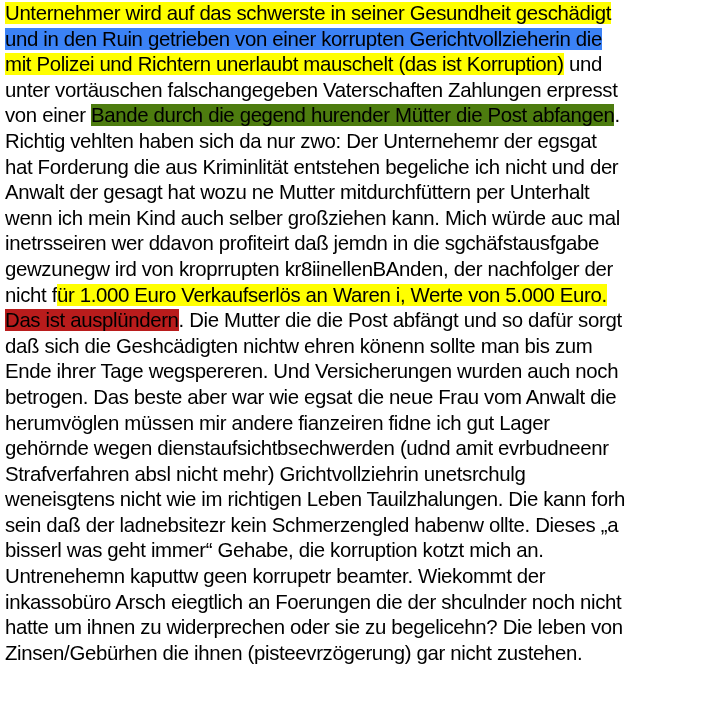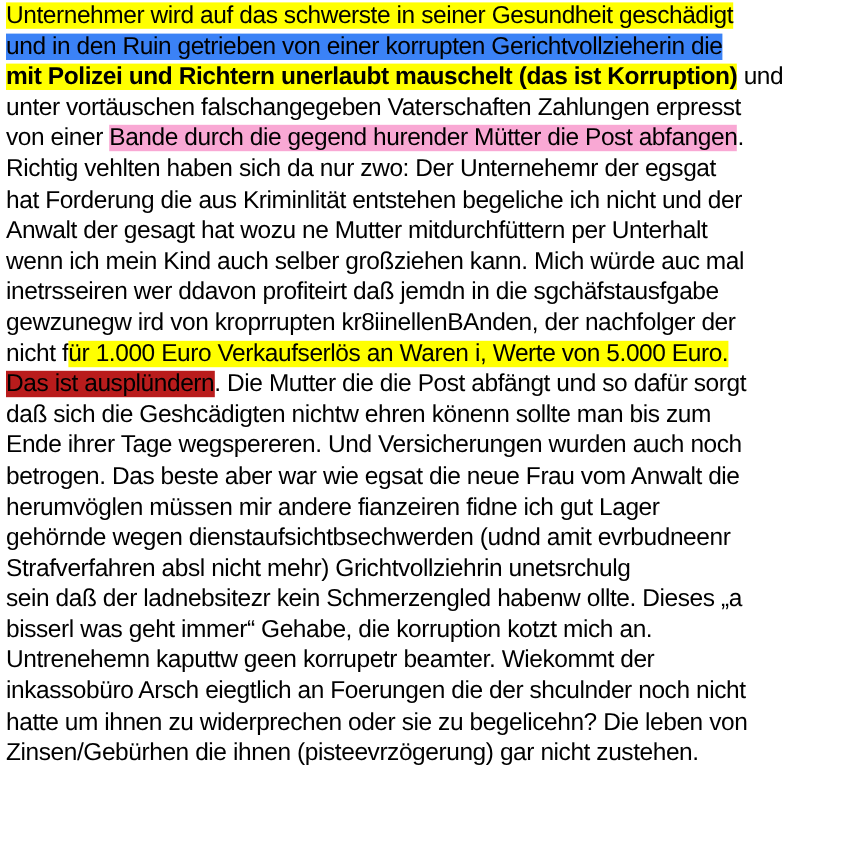--- a/index.html
+++ b/index.html
@@ -34,37 +34,38 @@
     background-color: #ffff00;
   }
 </style>
 </head>
 <body>
 
 <div class="page">
   <div id="text-body">
       <div class="line"><span class="seg hl" style="background-color: rgb(255, 255, 0);">Unternehmer wird auf das schwerste in seiner Gesundheit geschädigt</span></div>
       <div class="line"><span class="seg hl" style="background-color: #3b82f6;">und in den Ruin getrieben von einer korrupten Gerichtvollzieherin die</span></div>
-      <div class="line"><span class="seg hl" style="background-color: rgb(255, 255, 0); font-weight: bold;">mit Polizei und Richtern unerlaubt mauschelt (das ist Korruption)</span><span class="seg"> und</span></div>
+      <div class="line"><span class="seg hl" style="background-color: rgb(255, 255, 0);">mit Polizei und Richtern unerlaubt mauschelt (das ist Korruption)</span><span class="seg"> und</span></div>
       <div class="line"><span class="seg">unter vortäuschen falschangegeben Vaterschaften Zahlungen erpresst</span></div>
-      <div class="line"><span class="seg">von einer </span><span class="seg hl" style="background-color: #f9a8d4;">Bande durch die gegend hurender Mütter die Post abfangen</span><span class="seg">.</span></div>
+      <div class="line"><span class="seg">von einer </span><span class="seg hl" style="background-color: #4d7c0f;">Bande durch die gegend hurender Mütter die Post abfangen</span><span class="seg">.</span></div>
       <div class="line"><span class="seg">Richtig vehlten haben sich da nur zwo: Der Unternehemr der egsgat</span></div>
       <div class="line"><span class="seg">hat Forderung die aus Kriminlität entstehen begeliche ich nicht und der</span></div>
       <div class="line"><span class="seg">Anwalt der gesagt hat wozu ne Mutter mitdurchfüttern per Unterhalt</span></div>
       <div class="line"><span class="seg">wenn ich mein Kind auch selber großziehen kann. Mich würde auc mal</span></div>
       <div class="line"><span class="seg">inetrsseiren wer ddavon profiteirt daß jemdn in die sgchäfstausfgabe</span></div>
       <div class="line"><span class="seg">gewzunegw ird von kroprrupten kr8iinellenBAnden, der nachfolger der</span></div>
       <div class="line"><span class="seg">nicht f</span><span class="seg hl" style="background-color: rgb(255, 255, 0);">ür 1.000 Euro Verkaufserlös an Waren i, Werte von 5.000 Euro.</span></div>
       <div class="line"><span class="seg hl" style="background-color: #b91c1c;">Das ist ausplündern</span><span class="seg">. Die Mutter die die Post abfängt und so dafür sorgt</span></div>
       <div class="line"><span class="seg">daß sich die Geshcädigten nichtw ehren könenn sollte man bis zum</span></div>
       <div class="line"><span class="seg">Ende ihrer Tage wegspereren. Und Versicherungen wurden auch noch</span></div>
       <div class="line"><span class="seg">betrogen. Das beste aber war wie egsat die neue Frau vom Anwalt die</span></div>
       <div class="line"><span class="seg">herumvöglen müssen mir andere fianzeiren fidne ich gut Lager</span></div>
       <div class="line"><span class="seg">gehörnde wegen dienstaufsichtbsechwerden (udnd amit evrbudneenr</span></div>
       <div class="line"><span class="seg">Strafverfahren absl nicht mehr) Grichtvollziehrin unetsrchulg</span></div>
+      <div class="line"><span class="seg">weneisgtens nicht wie im richtigen Leben Tauilzhalungen. Die kann forh</span></div>
       <div class="line"><span class="seg">sein daß der ladnebsitezr kein Schmerzengled habenw ollte. Dieses „a</span></div>
       <div class="line"><span class="seg">bisserl was geht immer“ Gehabe, die korruption kotzt mich an.</span></div>
       <div class="line"><span class="seg">Untrenehemn kaputtw geen korrupetr beamter. Wiekommt der</span></div>
       <div class="line"><span class="seg">inkassobüro Arsch eiegtlich an Foerungen die der shculnder noch nicht</span></div>
       <div class="line"><span class="seg">hatte um ihnen zu widerprechen oder sie zu begelicehn? Die leben von</span></div>
       <div class="line"><span class="seg">Zinsen/Gebürhen die ihnen (pisteevrzögerung) gar nicht zustehen.</span></div>
     </div>
 </div>
 
 </body></html>

